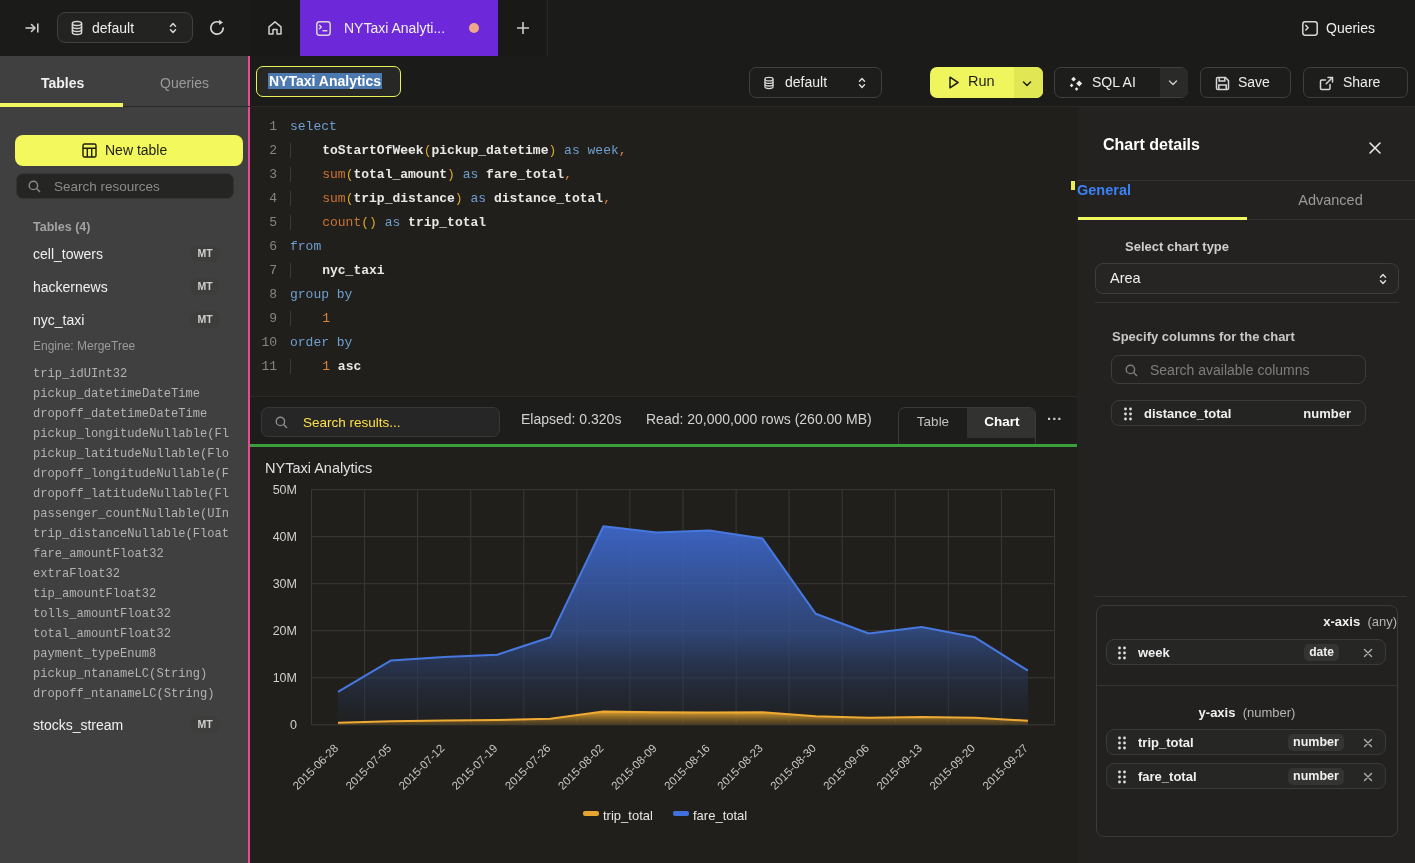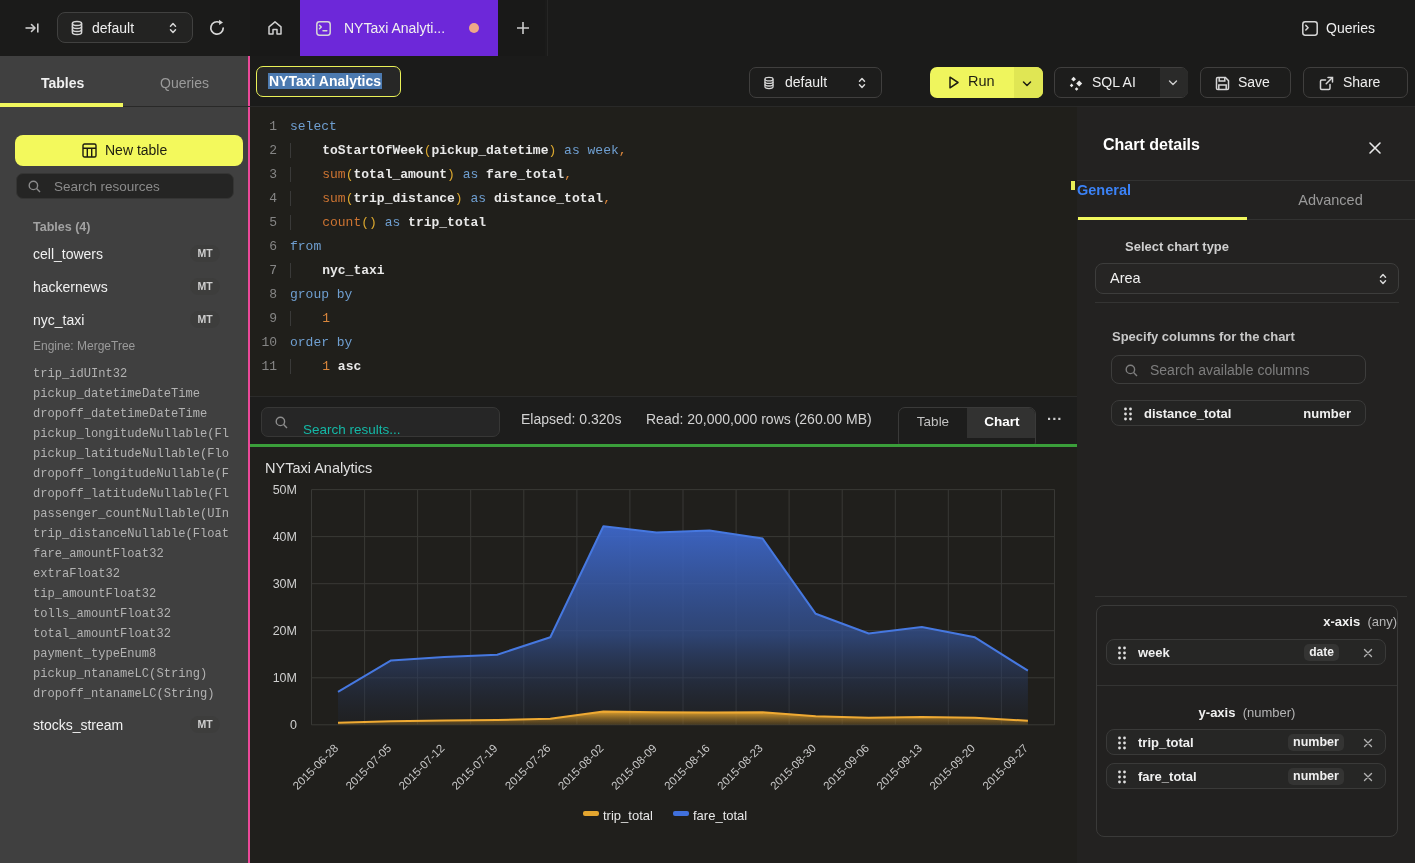--- a/index.html
+++ b/index.html
@@ -255,21 +255,21 @@
 <span class="k">order by</span>
 <span class="g">    </span><span class="n">1</span> <span class="i">asc</span></div>
     <div class="abs" style="left:821px;top:74px;width:4px;height:9px;background:#e8ef55;"></div>
   </div>
   <div id="resultsbar" class="abs" style="left:250px;top:396px;width:827px;height:48px;background:#1d1d1c;border-top:1px solid #2b2b2a;">
     <div class="abs" style="left:11px;top:10px;width:239px;height:30px;background:#262626;border:1px solid #373736;border-radius:7px;">
       <svg class="abs" style="left:13px;top:8px;" width="13" height="13" viewBox="0 0 13 13">
           <circle cx="5.4" cy="5.4" r="4.2" stroke="#8d8d8d" stroke-width="1.4" fill="none"></circle>
           <path d="M8.6 8.6 L12 12" stroke="#8d8d8d" stroke-width="1.4"></path>
         </svg>
-      <span class="abs" style="left:41px;top:14px;font-size:13.5px;color:#14b8a6;">Search results...</span>
+      <span class="abs" style="left:41px;top:7px;font-size:13.5px;color:#fde047;">Search results...</span>
     </div>
     <span class="abs" style="left:271px;top:14px;font-size:14px;color:#d2d2d2;">Elapsed: 0.320s</span>
     <span class="abs" style="left:396px;top:14px;font-size:14px;color:#d2d2d2;">Read: 20,000,000 rows (260.00 MB)</span>
     <div class="abs" style="left:648px;top:10px;width:138px;height:42px;border:1px solid #3a3a39;border-radius:7px;overflow:hidden;">
       <span class="abs" style="left:0;top:0;width:68px;text-align:center;line-height:28px;font-size:13.5px;color:#c2c2c2;">Table</span>
       <div class="abs" style="left:68px;top:0;width:70px;height:30px;background:#323231;"></div>
       <span class="abs" style="left:68px;top:0;width:70px;text-align:center;line-height:28px;font-size:13.5px;font-weight:600;color:#ffffff;">Chart</span>
     </div>
     <span class="abs" style="left:797px;top:9px;font-size:15px;color:#cccccc;letter-spacing:1px;font-weight:700;">...</span>
   </div>

